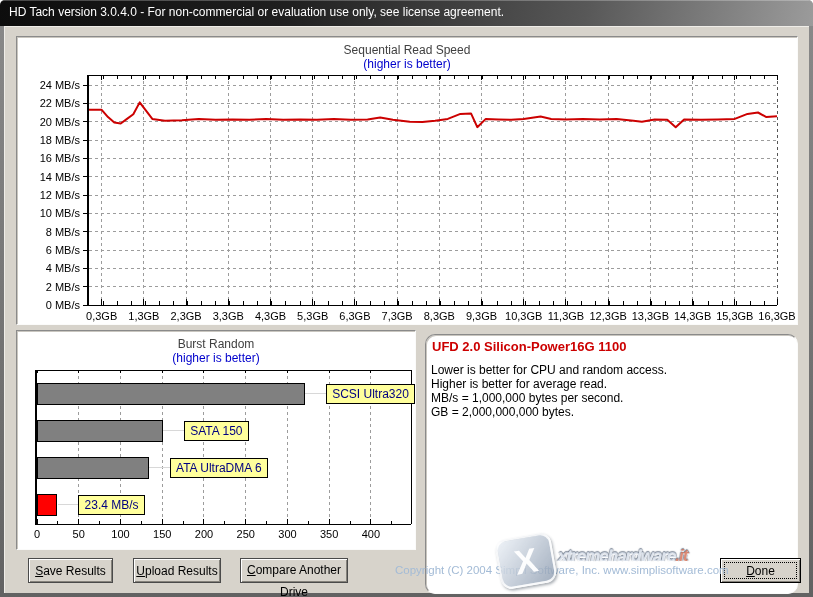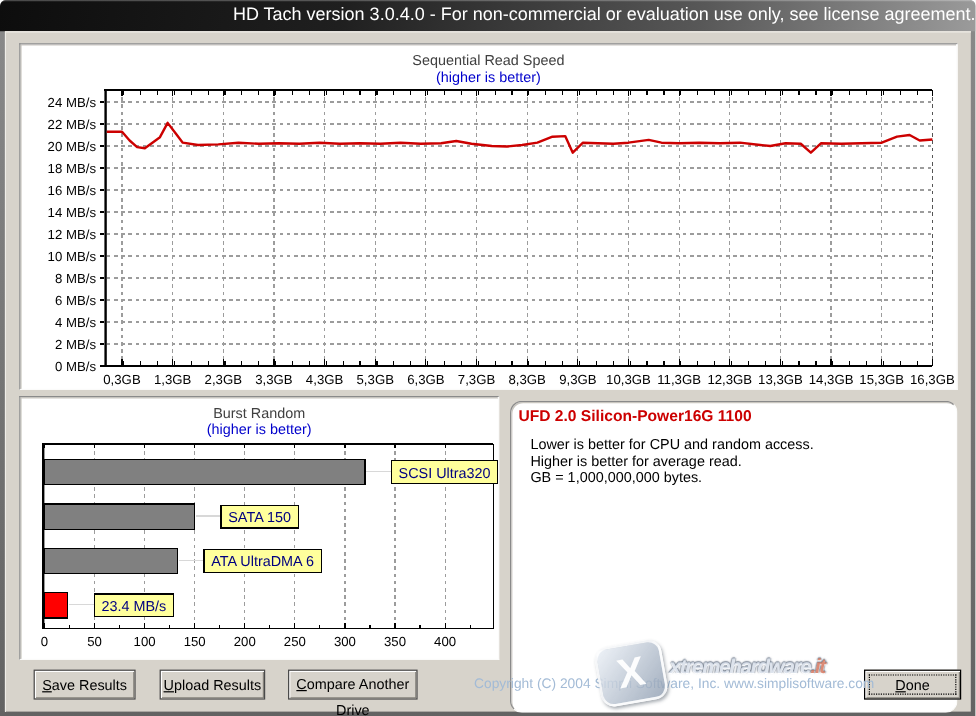--- a/index.html
+++ b/index.html
@@ -8,42 +8,42 @@
     position:relative;width:813px;height:597px;overflow:hidden;
     font-family:"Liberation Sans","DejaVu Sans",sans-serif;
     background:linear-gradient(#8a8a8a,#626262);
     border-radius:5px 5px 0 0;
   }
   .titlebar{
     position:absolute;left:0;top:0;width:100%;height:26px;
     background:linear-gradient(100deg,#0d0d0d 0%,#1f1f1f 35%,#585858 72%,#9b9b9b 100%);
     border-radius:4px 4px 0 0;
     box-shadow:inset 0 1px 0 rgba(255,255,255,.25);
-    color:#fff;font-size:15px;line-height:25px;padding-left:9px;text-align:right;
+    color:#fff;font-size:12px;line-height:25px;padding-left:9px;
   }
   .client{
     position:absolute;left:4px;top:26px;right:4px;bottom:4px;
     background:#d7d3cb;
     box-shadow:inset 1px 1px 0 #efede8;
   }
   .panel{
     position:absolute;background:#fff;
     border:1px solid;border-color:#8a8a8a #fbfbfa #fbfbfa #8a8a8a;
     box-shadow:inset 1px 1px 0 #c9c6bf;
   }
   .read-panel{left:16px;top:36px;width:782px;height:289px;}
   .burst-panel{left:16px;top:330px;width:400px;height:220px;}
   .info-panel{left:425px;top:334px;width:373px;height:260px;border-radius:10px;}
   .chart-title{position:absolute;left:0;right:0;top:6px;text-align:center;color:#404040;font-size:12px;}
   .chart-sub{position:absolute;left:0;right:0;top:20px;text-align:center;color:#0000cc;font-size:12px;}
   svg.chart{position:absolute;left:0;top:0;}
   .drive-title{color:#cc0000;font-weight:bold;font-size:13px;margin:4px 0 3px 6px;}
   .stats div{margin-left:12px;font-size:12px;line-height:14px;color:#000;}
   .notes{margin-top:9px;}
-  .notes div{margin-left:16px;font-size:12px;line-height:14px;color:#000;}
+  .notes div{margin-left:5px;font-size:12px;line-height:14px;color:#000;}
   .btn{
     position:absolute;height:25px;top:558px;
     background:#d7d3cb;color:#000;font-size:12px;text-align:center;line-height:22px;
     border:1px solid #4a4a4a;
     box-shadow:inset 1px 1px 0 #ffffff,inset -1px -1px 0 #85827b;
     font-family:inherit;padding:0;cursor:default;
   }
   .btn-save{left:28px;width:85px;}
   .btn-upload{left:133px;width:88px;}
   .btn-compare{left:240px;width:108px;}
@@ -362,21 +362,22 @@
         <rect x="61.53482142857143" y="164" width="66.03125" height="19" fill="#ffff9c" stroke="#000" shape-rendering="crispEdges"></rect>
         <text x="67.53482142857143" y="178" font-size="12" fill="#000080">23.4 MB/s</text>
       </svg>
   </div>
 
   <div class="panel info-panel">
     <div class="drive-title">UFD 2.0 Silicon-Power16G 1100</div>
     <div class="notes">
         <div>Lower is better for CPU and random access.</div>
         <div>Higher is better for average read.</div>
-        <div>GB = 1,000,000,000 bytes.</div>
+        <div>MB/s = 1,000,000 bytes per second.</div>
+        <div>GB = 2,000,000,000 bytes.</div>
       </div>
   </div>
 
   <button class="btn btn-save"><u>S</u>ave Results</button>
   <button class="btn btn-upload"><u>U</u>pload Results</button>
   <button class="btn btn-compare"><u>C</u>ompare Another Drive</button>
   <button class="btn btn-done"><u>D</u>one</button>
 
   <div class="copyright">Copyright (C) 2004 Simpli Software, Inc. www.simplisoftware.com</div>
 

